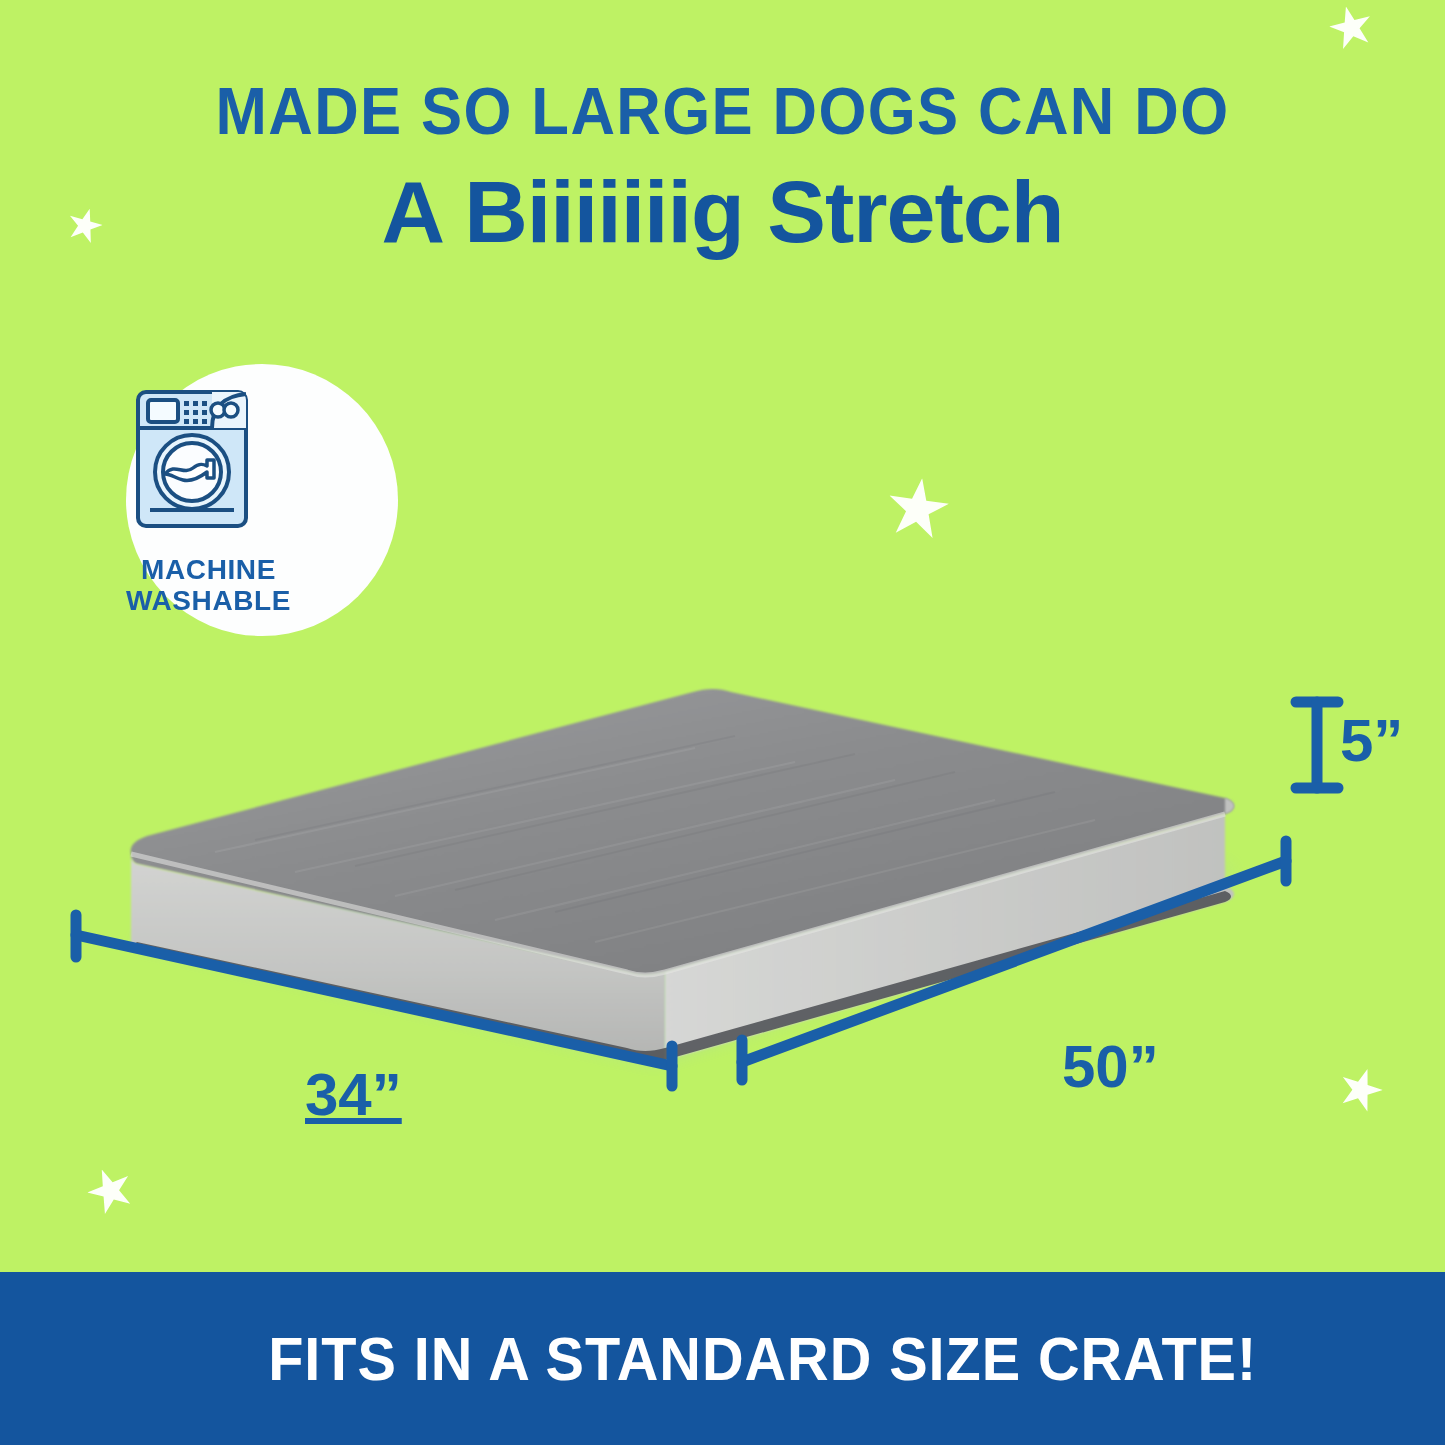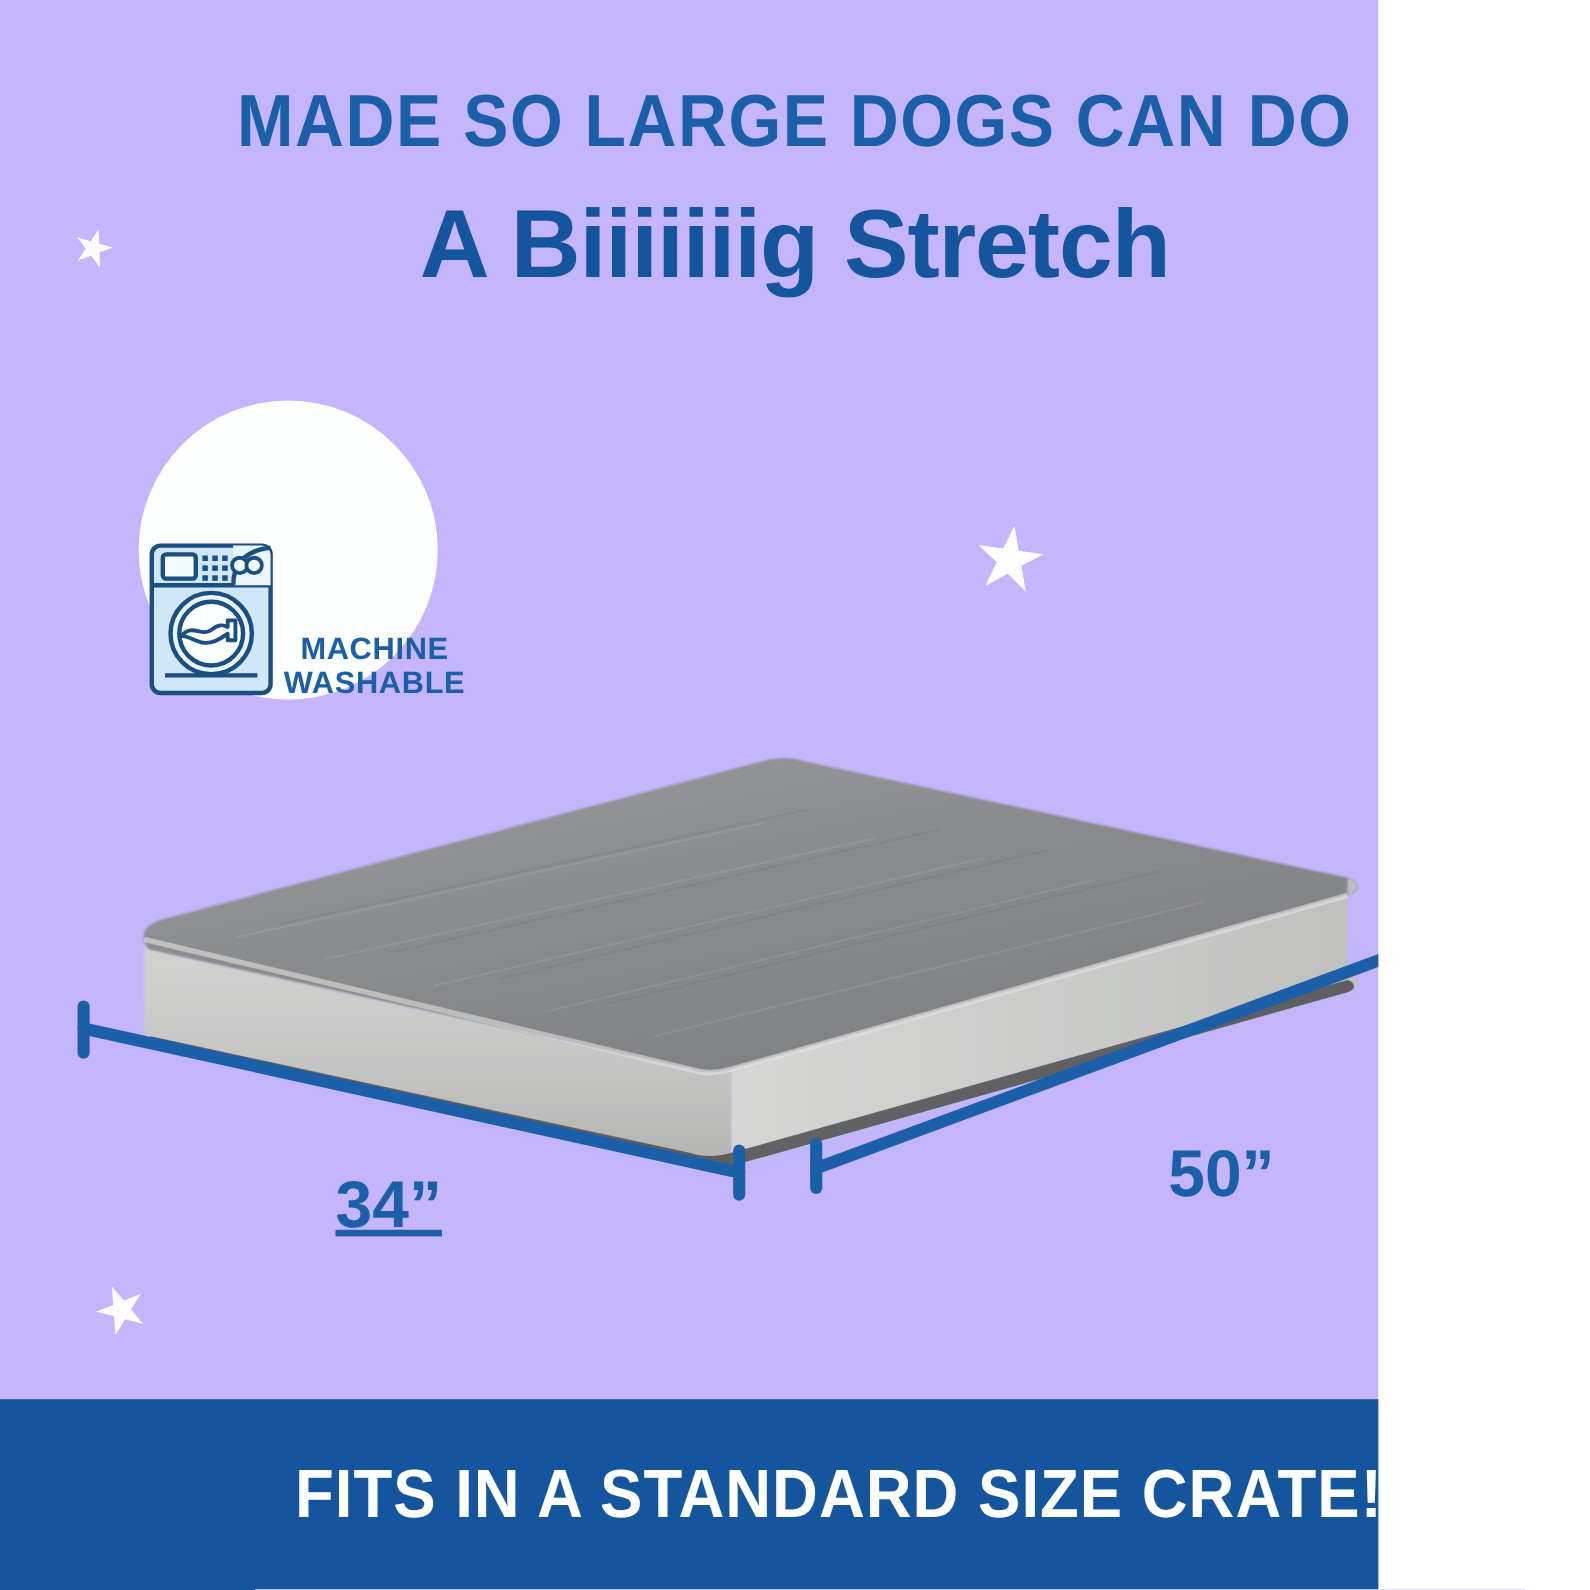--- a/index.html
+++ b/index.html
@@ -8,23 +8,23 @@
   }
   body {
     width: 1445px;
     height: 1445px;
     font-family: "Liberation Sans", sans-serif;
     overflow: hidden;
   }
 
   #poster {
     position: relative;
-    width: 1253px;
+    width: 1445px;
     height: 1445px;
-    background: #c4b5fd;
+    background: #bef264;
     overflow: hidden;
   }
 
   
   .star {
     position: absolute;
     background: #ffffff;
     clip-path: polygon(50% 0%, 62% 36%, 100% 36%, 69% 58%, 81% 96%,
                        50% 73%, 19% 96%, 31% 58%, 0% 36%, 38% 36%);
     opacity: .96;
@@ -46,39 +46,40 @@
     font-weight: 600;
     transform: scaleX(0.92);
     white-space: nowrap;
   }
   .headline-sub {
     color: #14559e;
     font-size: 88px;
     line-height: 108px;
     font-weight: 900;
     letter-spacing: -1px;
-    margin-top: 18px;
+    margin-top: 8px;
     white-space: nowrap;
   }
 
   
   .badge {
     position: absolute;
     left: 126px;
     top: 364px;
     width: 272px;
     height: 272px;
     border-radius: 50%;
     background: #fdfefe;
     display: flex;
-    flex-direction: row;
-    align-items: flex-end;
+    flex-direction: column;
+    align-items: flex-start;
     justify-content: flex-start;
     padding-top: 22px;
     box-sizing: border-box;
+    gap: 16px;
   }
   .badge-icon { width: 132px; height: 146px; display:block; }
   .badge-text {
     margin-top: 6px;
     text-align: center;
     color: #1a5fa8;
     font-weight: 700;
     font-size: 28px;
     line-height: 31px;
     letter-spacing: .6px;

